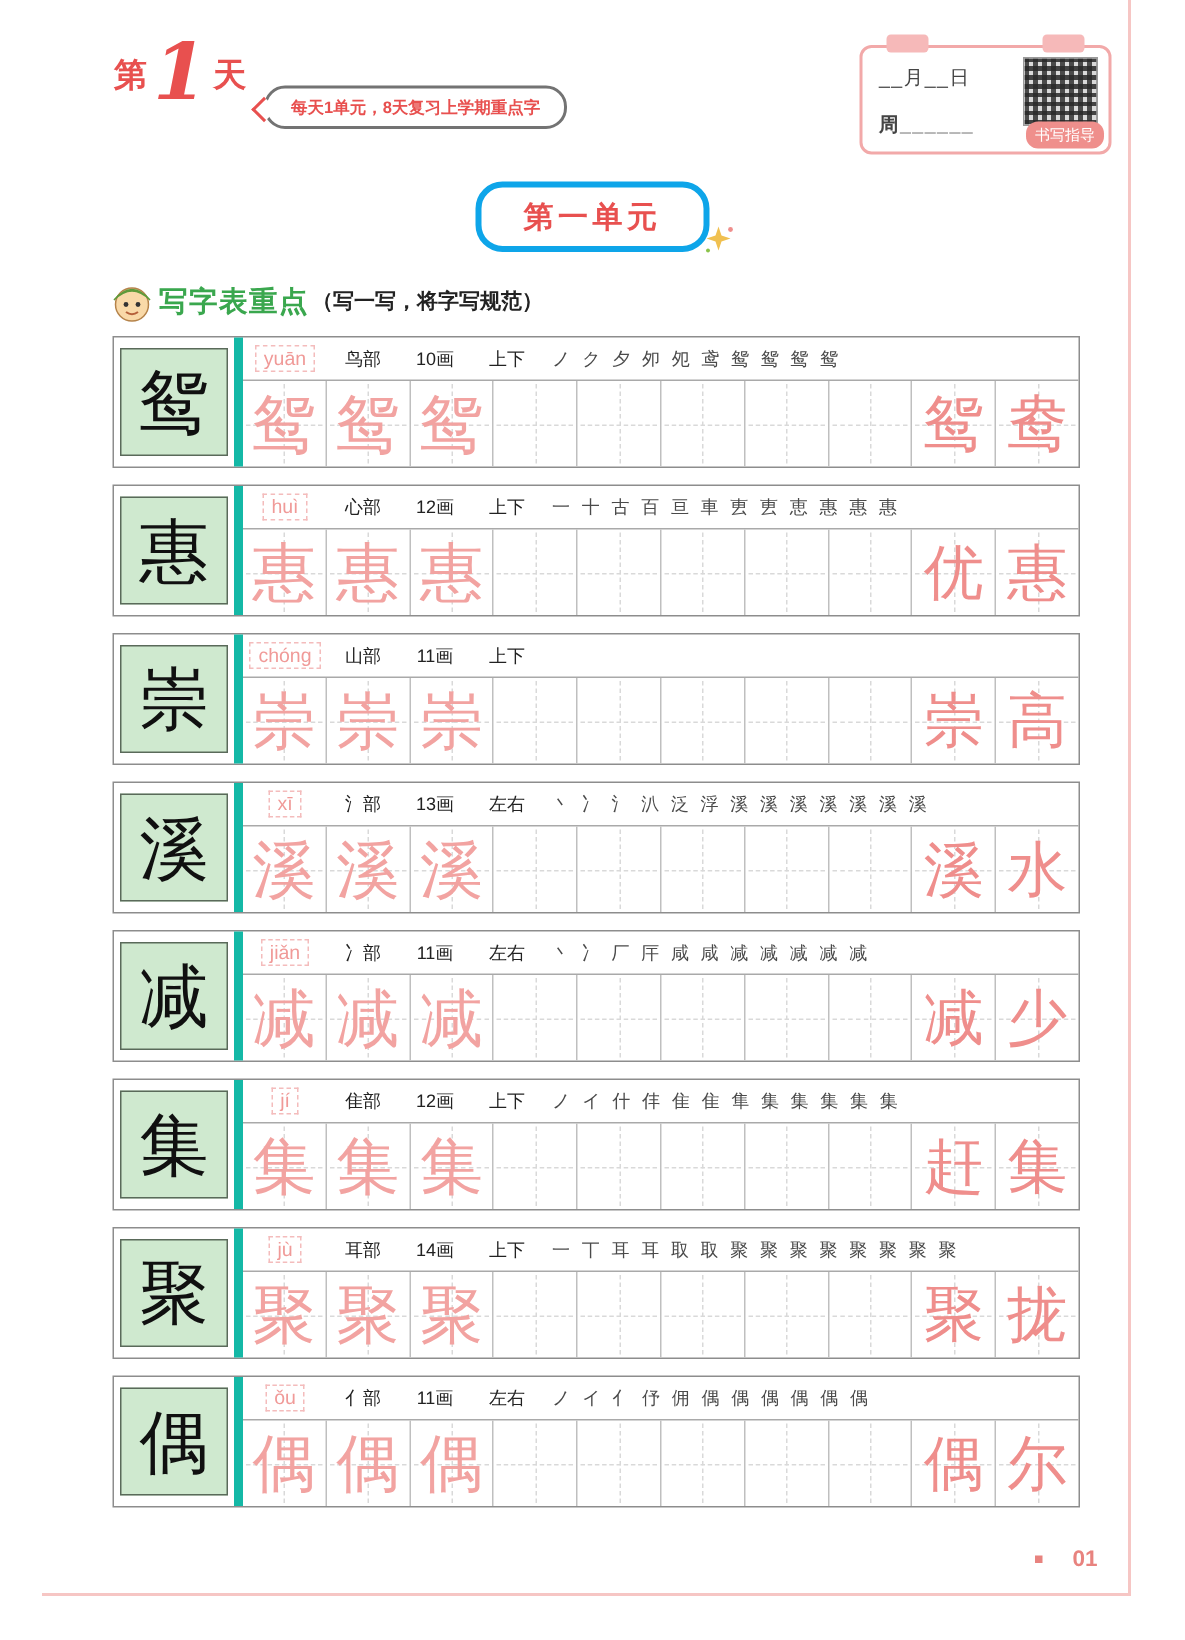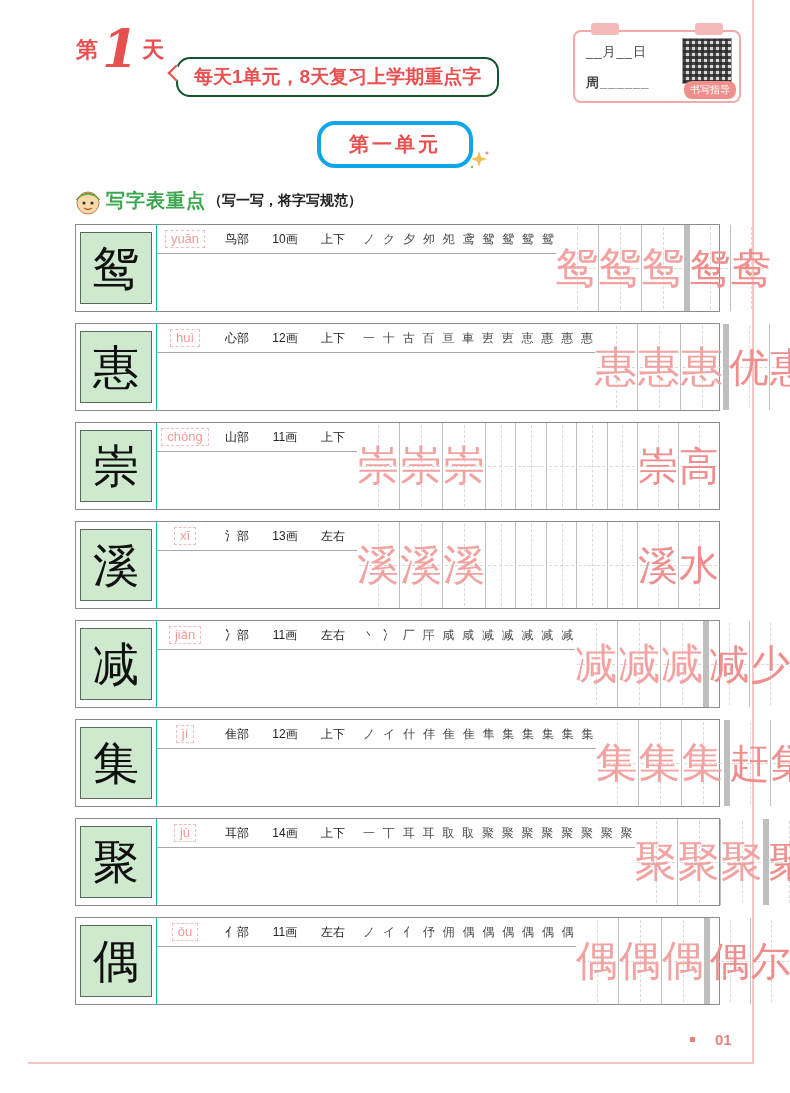--- a/index.html
+++ b/index.html
@@ -14,22 +14,22 @@
   
   .day-header{position:absolute;left:76px;top:26px;display:flex;align-items:flex-end;color:#e8504f;}
   .day-prefix,.day-suffix{font-size:22px;font-weight:800;padding-bottom:8px;}
   .day-number{
     font-family:"DejaVu Serif", serif;font-style:italic;font-weight:bold;
     font-size:52px;line-height:.9;margin:0 4px;color:#e8504f;
   }
 
   
   .bubble{
-    position:absolute;left:176px;top:57px;border:2px solid #14532d;border-radius:14px;
-    padding:5px 16px;color:#e8504f;font-size:19px;font-weight:700;background:#fff;white-space:nowrap;
+    position:absolute;left:176px;top:57px;border:2px solid #737373;border-radius:14px;
+    padding:5px 16px;color:#e8504f;font-size:11px;font-weight:700;background:#fff;white-space:nowrap;
   }
   .bubble::before{
     content:"";position:absolute;left:-8px;top:8px;width:10px;height:10px;background:#fff;
     border-left:2px solid #e8504f;border-bottom:2px solid #e8504f;transform:rotate(45deg);
   }
 
   
   .date-box{
     position:absolute;left:573px;top:30px;width:168px;height:73px;background:#fff;
     border:2px solid #f2a9a9;border-radius:8px;box-sizing:border-box;
@@ -65,21 +65,21 @@
 
   
   .rows{position:absolute;left:75px;top:224px;width:645px;display:flex;flex-direction:column;gap:11px;}
   .row{height:88px;border:1px solid #8d8d8d;display:flex;background:#fff;box-sizing:border-box;}
   .char-col{width:80px;display:flex;align-items:center;justify-content:center;flex:0 0 auto;}
   .char-box{
     width:72px;height:72px;background:#cfe9cf;border:1px solid #5a6a5a;box-sizing:border-box;
     display:flex;align-items:center;justify-content:center;
   }
   .main-char{font-family:"DejaVu Serif", serif;font-size:46px;color:#101010;line-height:1;}
-  .row-right{flex:1;display:flex;flex-direction:row;border-left:1px solid #14b8a6;min-width:0;}
+  .row-right{flex:1;display:flex;flex-direction:column;border-left:6px solid #14b8a6;min-width:0;}
   .info-strip{height:28px;display:flex;align-items:center;border-bottom:1px solid #a9a9a9;flex:0 0 auto;min-width:0;}
   .pinyin-wrap{width:56px;flex:0 0 auto;display:flex;justify-content:center;}
   .pinyin{
     color:#f09a98;font-size:13px;padding:0 5px;border:1px dashed #f4bcbc;line-height:16px;white-space:nowrap;
   }
   .meta{width:48px;flex:0 0 auto;text-align:center;font-size:12px;color:#222;white-space:nowrap;}
   .stroke-order{
     flex:1;min-width:0;font-family:"DejaVu Serif", serif;font-size:12px;color:#4a4a4a;
     letter-spacing:2px;white-space:nowrap;overflow:hidden;padding-left:6px;
   }
@@ -271,20 +271,21 @@
         </div>
       </div>
       <div class="row-right">
         <div class="info-strip">
           <span class="pinyin-wrap">
             <span class="pinyin">xī</span>
           </span>
           <span class="meta">氵部</span>
           <span class="meta">13画</span>
           <span class="meta">左右</span>
+          <span class="stroke-order">丶 冫 氵 汃 泛 浮 溪 溪 溪 溪 溪 溪 溪</span>
         </div>
         <div class="grid">
           <div class="cell">
             <span class="trace">溪</span>
           </div>
           <div class="cell">
             <span class="trace">溪</span>
           </div>
           <div class="cell">
             <span class="trace">溪</span>

